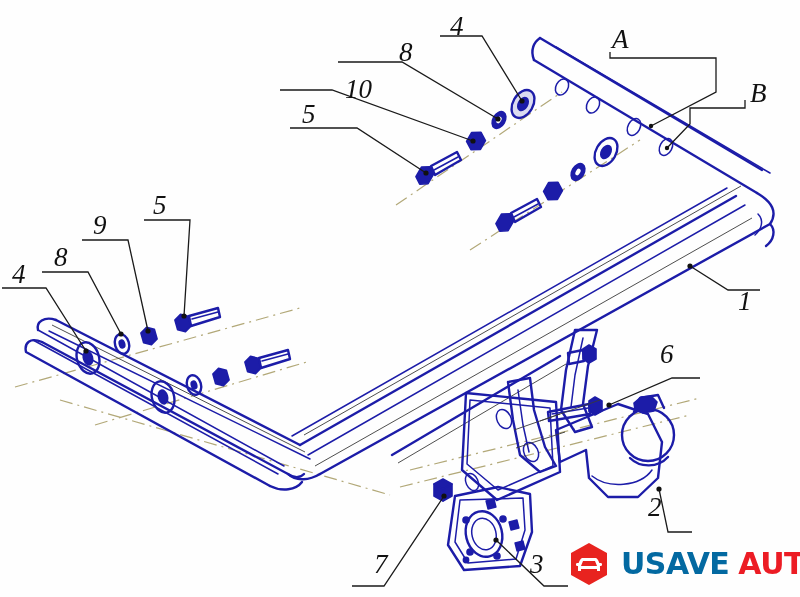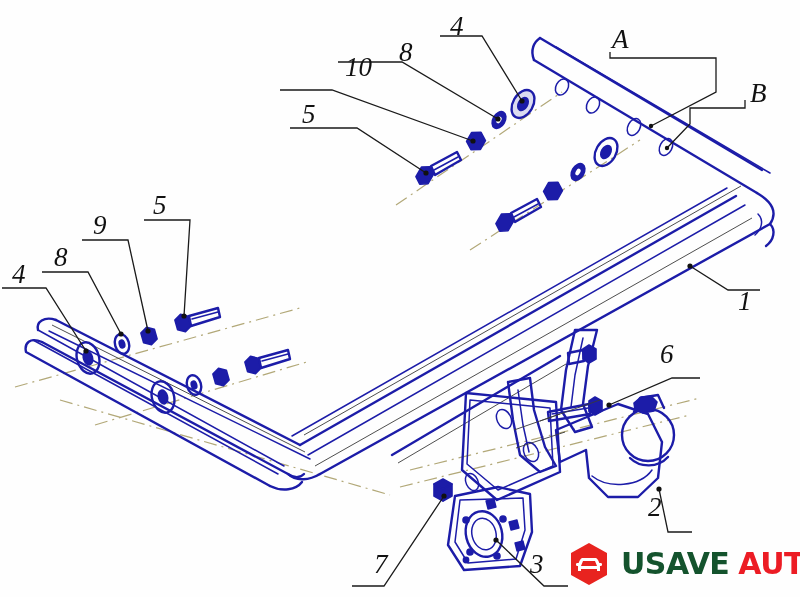--- a/index.html
+++ b/index.html
@@ -23,21 +23,21 @@
     gap:9px;
   }
   #logo .hexwrap{width:46px;height:46px;display:block;}
   #logo .word{
     font-family:"DejaVu Sans",sans-serif;
     font-weight:bold;
     font-size:30px;
     letter-spacing:-0.5px;
     line-height:1;
   }
-  #logo .w1{color:#14532d;}
+  #logo .w1{color:#0369a1;}
   #logo .w2{color:#ec1c24;}
 </style>
 </head>
 <body>
 
 <div id="stage">
 
   <svg id="dwg" viewBox="0 0 800 597">
     <defs>
       <style>
@@ -289,21 +289,21 @@
       <path class="lead" d="M82 240 L128 240 L148 331"></path>
       <circle class="dot" cx="148" cy="331" r="2.6"></circle>
 
       <path class="lead" d="M144 220 L190 220 L184 316"></path>
       <circle class="dot" cx="184" cy="316" r="2.6"></circle>
     </g>
   </svg>
 
   <div class="callout" style="left:450px;top:13px;">4</div>
   <div class="callout" style="left:399px;top:39px;">8</div>
-  <div class="callout" style="left:345px;top:54px;">10</div>
+  <div class="callout" style="left:345px;top:76px;">10</div>
   <div class="callout" style="left:302px;top:101px;">5</div>
   <div class="callout" style="left:612px;top:26px;">A</div>
   <div class="callout" style="left:750px;top:80px;">B</div>
   <div class="callout" style="left:738px;top:288px;">1</div>
   <div class="callout" style="left:660px;top:341px;">6</div>
   <div class="callout" style="left:648px;top:494px;">2</div>
   <div class="callout" style="left:530px;top:551px;">3</div>
   <div class="callout" style="left:374px;top:551px;">7</div>
   <div class="callout" style="left:12px;top:261px;">4</div>
   <div class="callout" style="left:54px;top:244px;">8</div>

